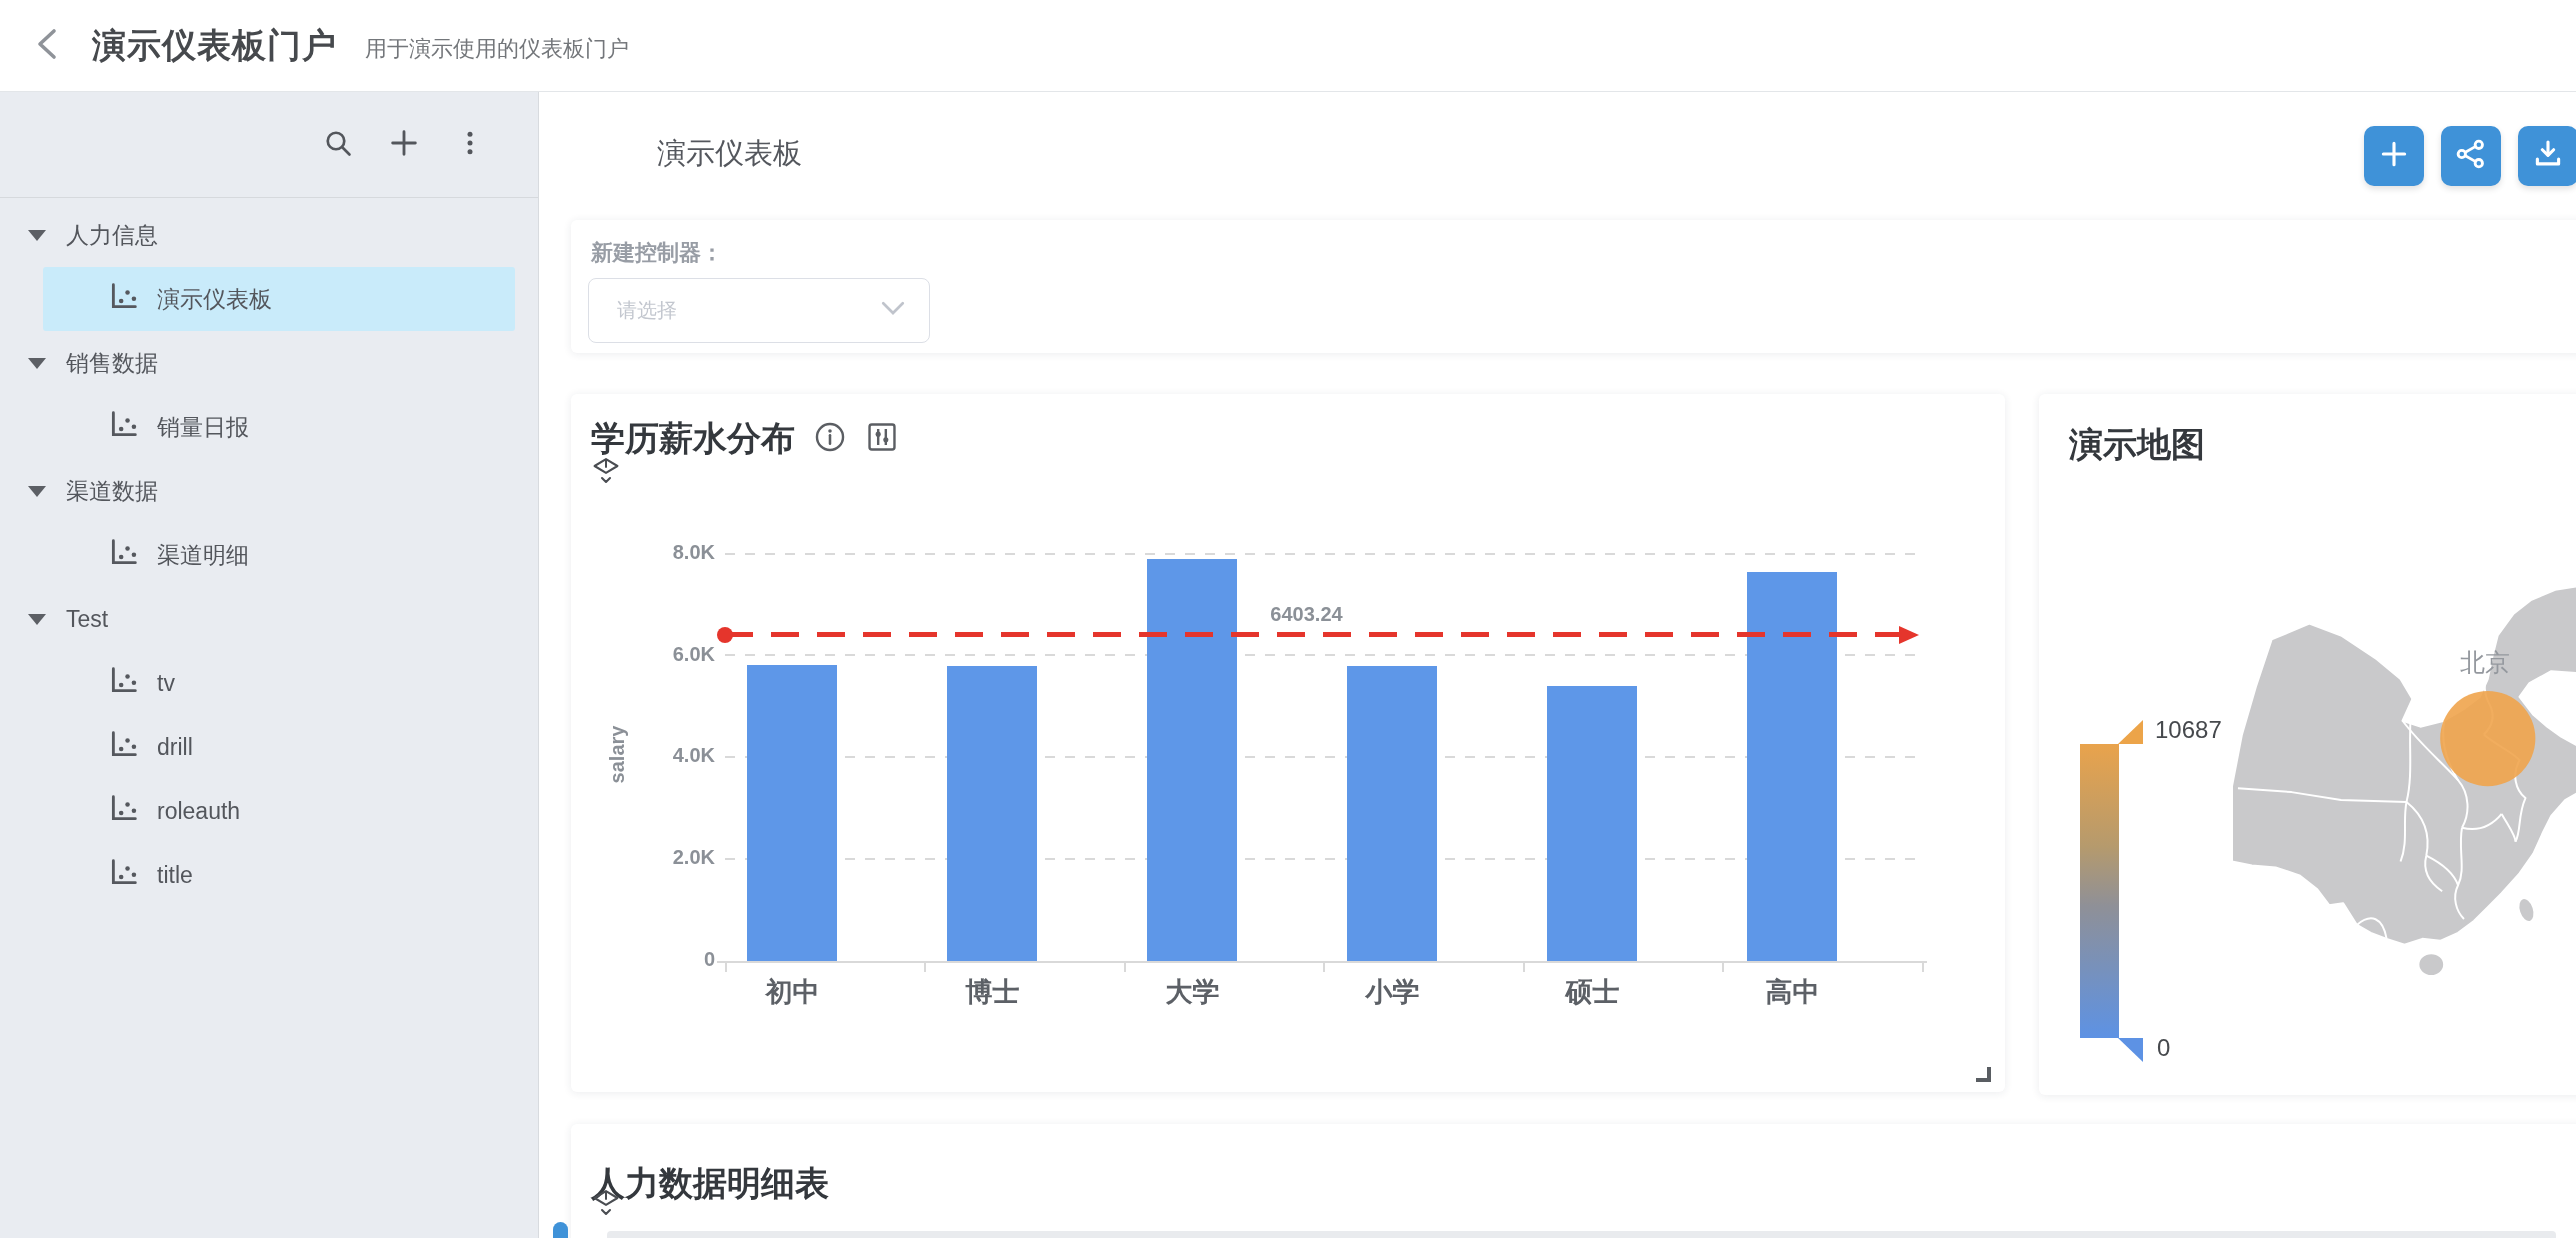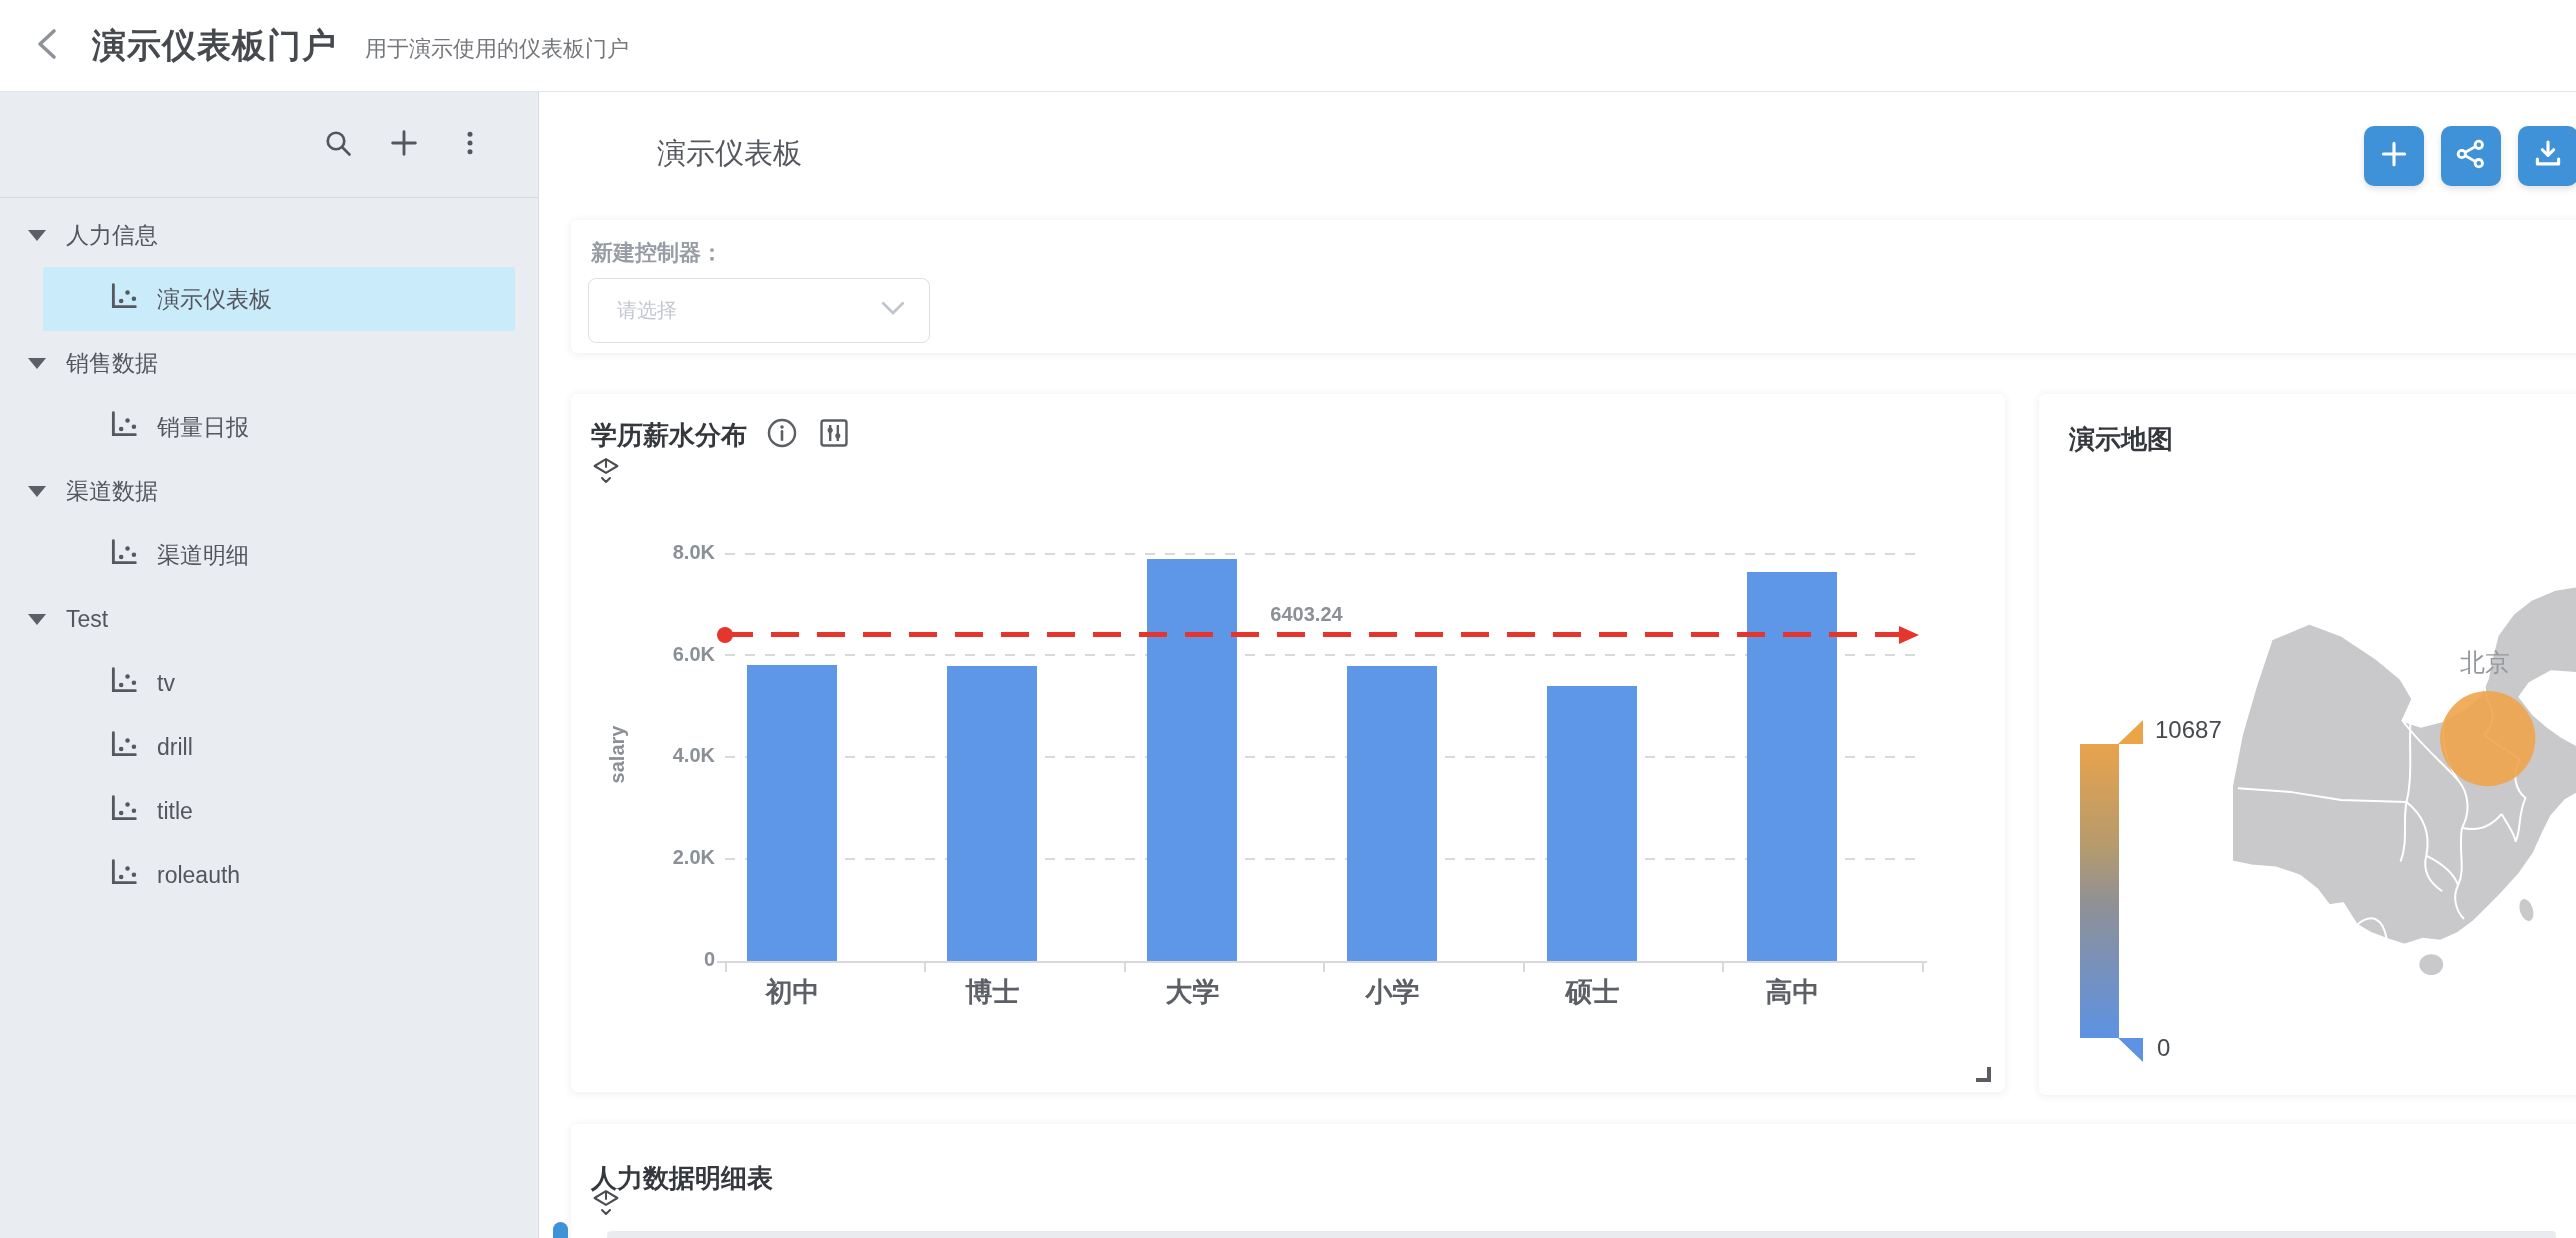--- a/index.html
+++ b/index.html
@@ -28,21 +28,21 @@
 
   
   .main{position:absolute;left:540px;top:92px;width:2036px;height:1146px;}
   .main-head{position:relative;height:121px;}
   .main-title{position:absolute;left:117px;top:42px;font-size:29px;color:#54575d;}
   .hbtn{position:absolute;top:34px;width:60px;height:60px;border-radius:10px;background:#3f92d8;
     display:flex;align-items:center;justify-content:center;cursor:pointer;box-shadow:0 3px 6px rgba(0,0,0,.12);}
   .hbtn.add{left:1824px;} .hbtn.share{left:1901px;} .hbtn.download{left:1978px;}
 
   .card{position:absolute;background:#ffffff;border-radius:6px;box-shadow:0 1px 8px rgba(31,45,61,.09);}
-  .card-title{font-size:26px;font-weight:700;color:#34383d;}
+  .card-title{font-size:34px;font-weight:700;color:#34383d;}
 
   
   .controller-card{left:31px;top:128px;width:2024px;height:133px;padding:18px 20px;}
   .controller-label{font-size:22px;font-weight:700;color:#989da5;}
   .select{position:absolute;left:17px;top:58px;width:342px;height:65px;border:1px solid #dcdfe6;
     border-radius:8px;background:#fff;display:flex;align-items:center;padding:0 24px 0 28px;cursor:pointer;}
   .select .placeholder{flex:1;font-size:20px;color:#c3c7cf;}
 
   
   .chart-card{left:31px;top:302px;width:1434px;height:698px;}
@@ -195,30 +195,30 @@
             </svg></span>
         <span class="label">drill</span>
       </div>
       <div class="trow titem">
         <span><svg width="34" height="34" viewBox="0 0 24 24">
               <path d="M4.5 4v15.5H20" fill="none" stroke="#55585e" stroke-width="2" stroke-linecap="round"></path>
               <circle cx="10" cy="15.5" r="1.6" fill="#55585e"></circle>
               <circle cx="14.5" cy="9.5" r="1.6" fill="#55585e"></circle>
               <circle cx="19" cy="14" r="1.6" fill="#55585e"></circle>
             </svg></span>
+        <span class="label">roleauth</span>
+      </div>
+      <div class="trow titem">
+        <span><svg width="34" height="34" viewBox="0 0 24 24">
+              <path d="M4.5 4v15.5H20" fill="none" stroke="#55585e" stroke-width="2" stroke-linecap="round"></path>
+              <circle cx="10" cy="15.5" r="1.6" fill="#55585e"></circle>
+              <circle cx="14.5" cy="9.5" r="1.6" fill="#55585e"></circle>
+              <circle cx="19" cy="14" r="1.6" fill="#55585e"></circle>
+            </svg></span>
         <span class="label">title</span>
-      </div>
-      <div class="trow titem">
-        <span><svg width="34" height="34" viewBox="0 0 24 24">
-              <path d="M4.5 4v15.5H20" fill="none" stroke="#55585e" stroke-width="2" stroke-linecap="round"></path>
-              <circle cx="10" cy="15.5" r="1.6" fill="#55585e"></circle>
-              <circle cx="14.5" cy="9.5" r="1.6" fill="#55585e"></circle>
-              <circle cx="19" cy="14" r="1.6" fill="#55585e"></circle>
-            </svg></span>
-        <span class="label">roleauth</span>
       </div>
     </div>
   </aside>
 
   <main class="main">
     <div class="main-head">
       <div class="main-title">演示仪表板</div>
       <div class="hbtn add">
         <span>
           <svg width="34" height="34" viewBox="0 0 24 24">

